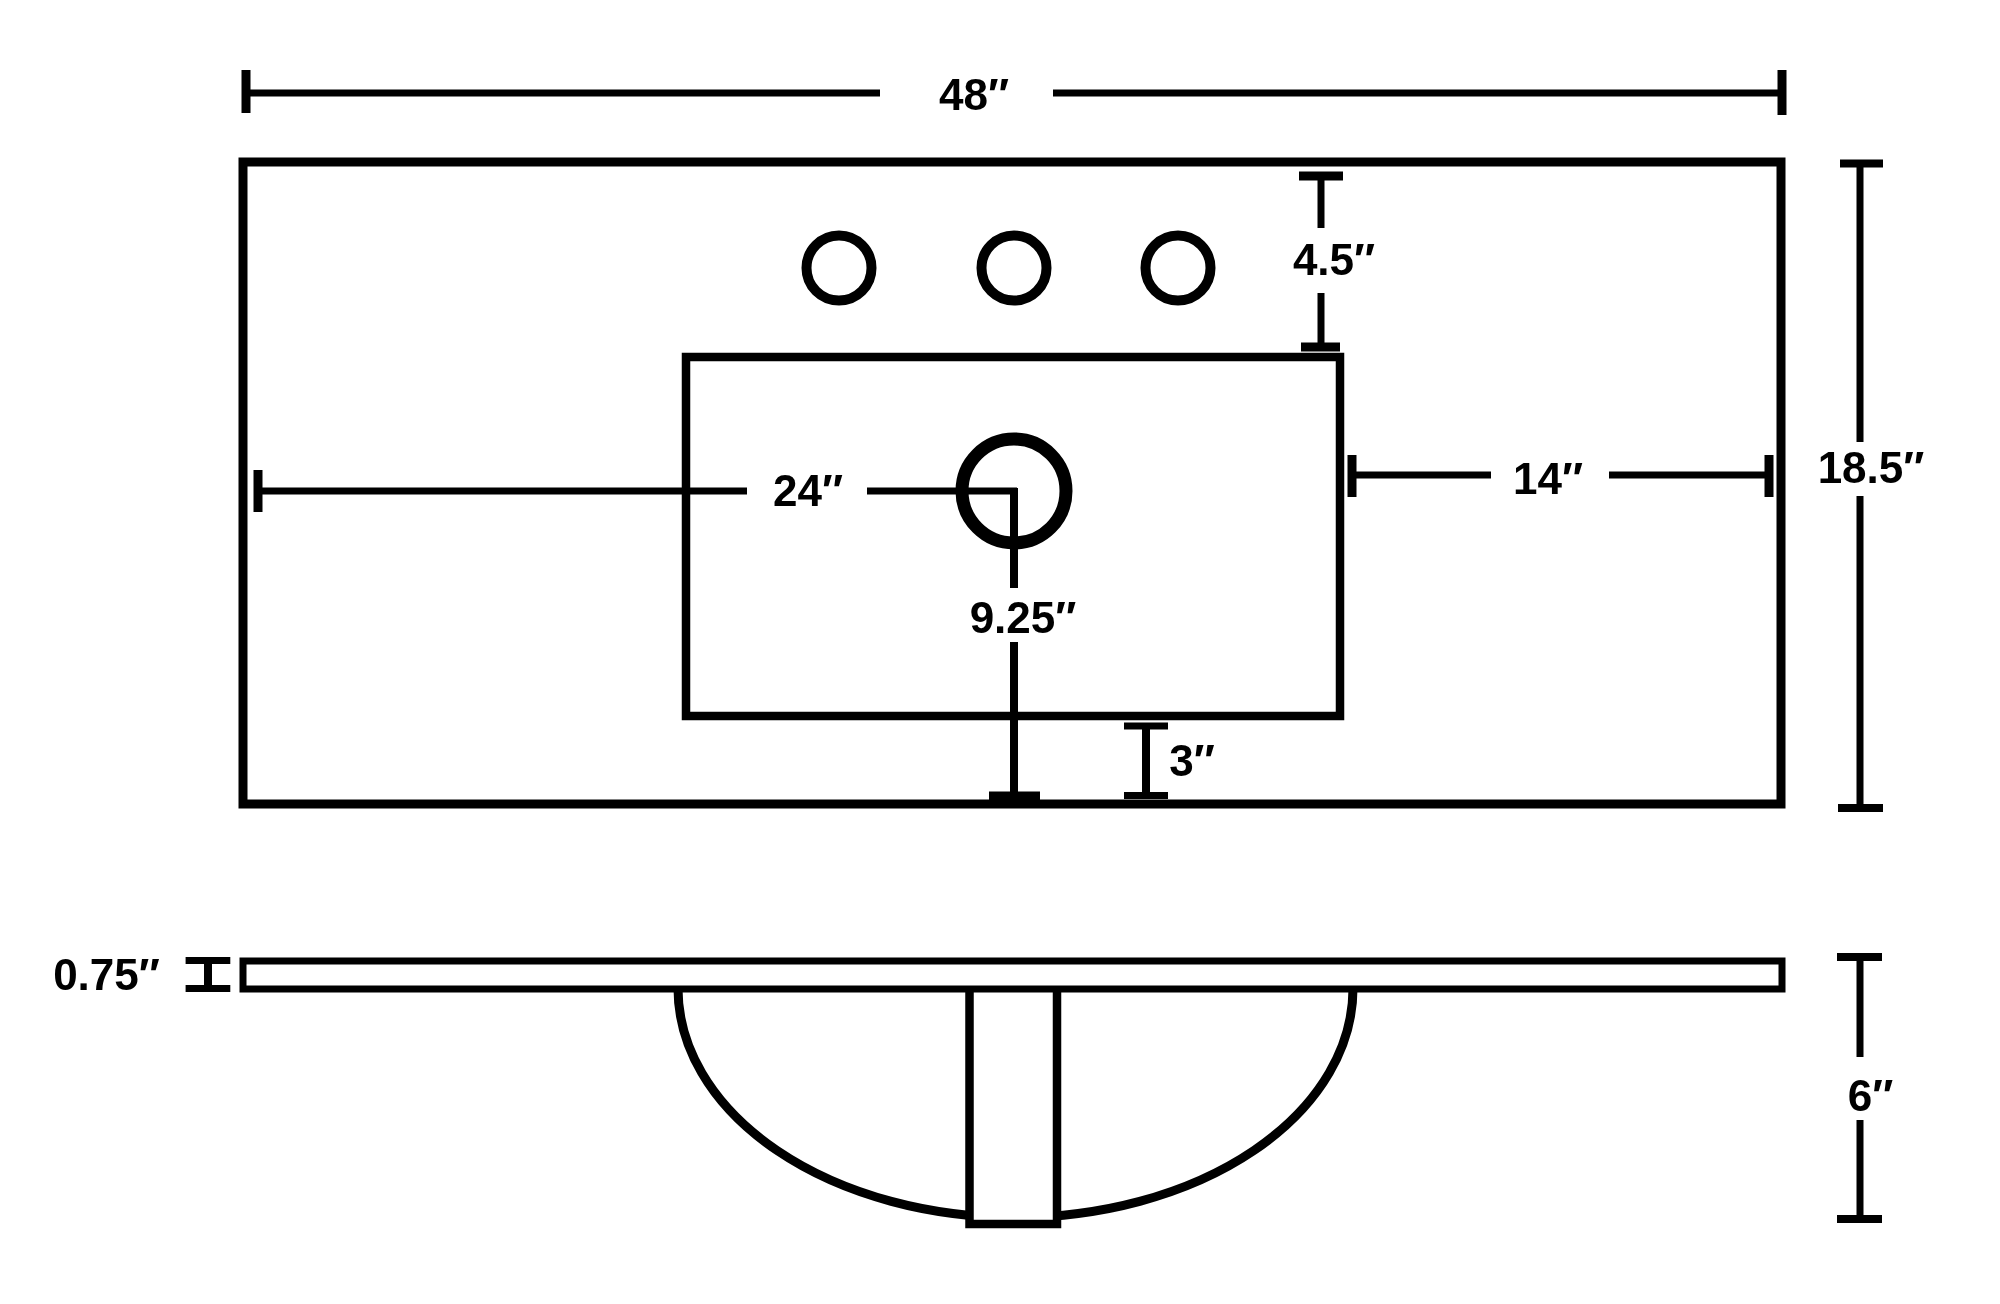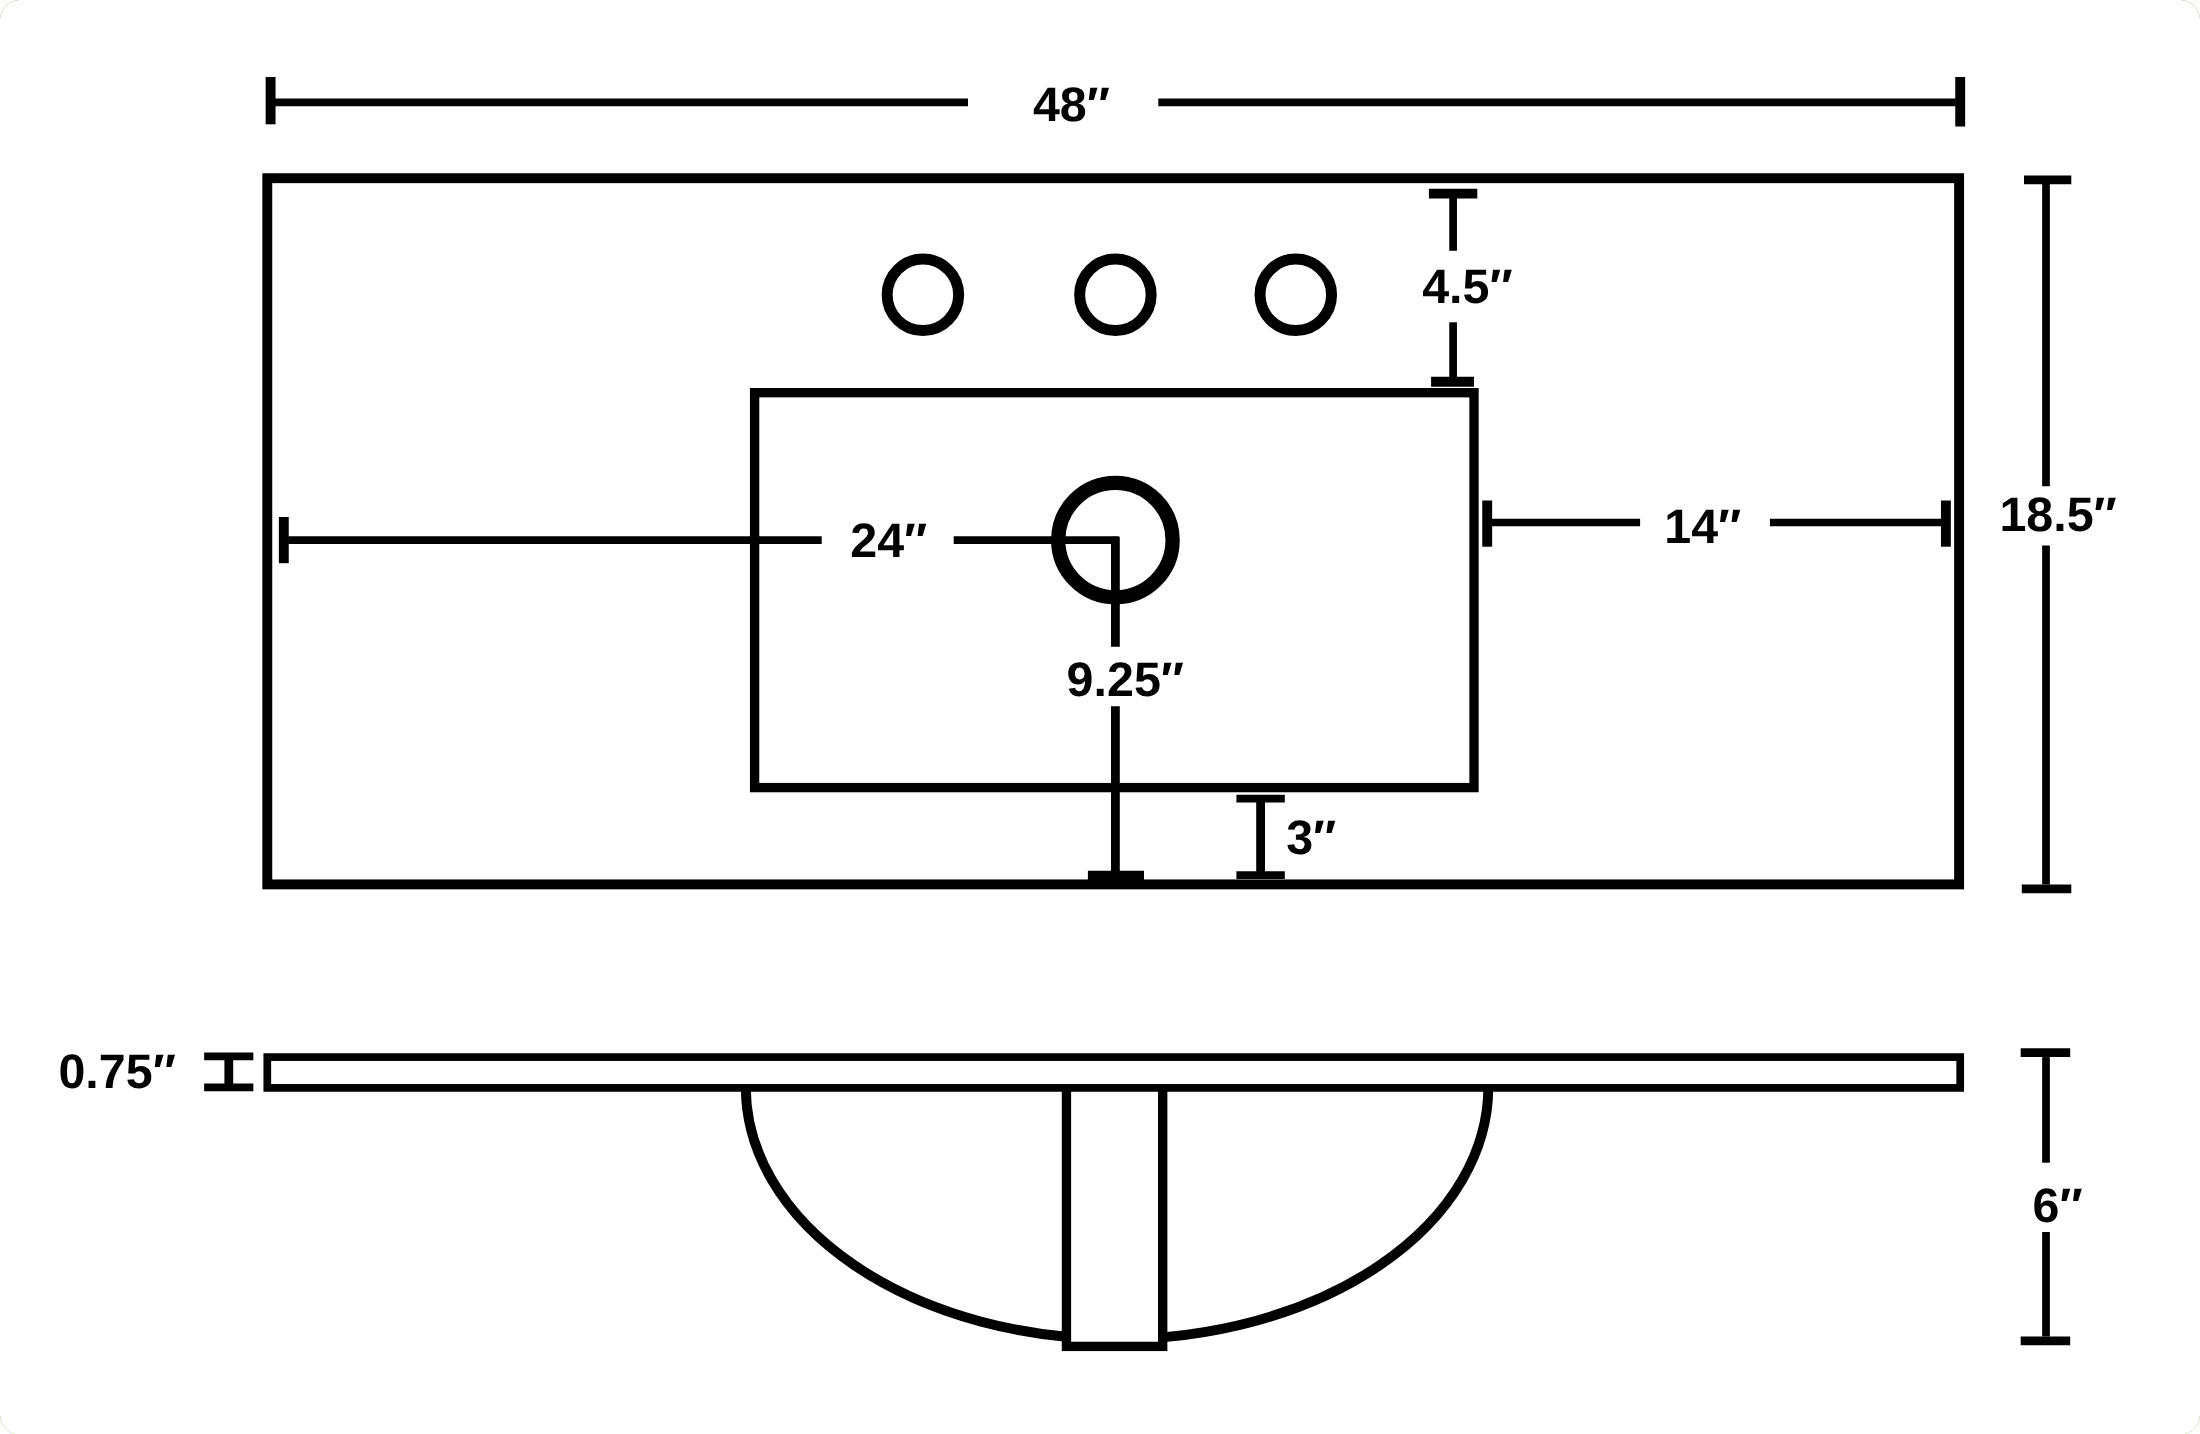--- a/index.html
+++ b/index.html
@@ -1,16 +1,16 @@
 <!DOCTYPE html>
 <html><head>
 <meta charset="utf-8">
 <style>
   html,body{margin:0;padding:0;background:#ffffff;}
-  .page{width:2000px;height:1304px;position:relative;overflow:hidden;background:#4d7c0f;border-radius:18px;}
+  .page{width:2000px;height:1304px;position:relative;overflow:hidden;background:#4d7c0f;}
   svg{display:block;}
   text{font-family:"Liberation Sans",sans-serif;font-weight:bold;fill:#000;}
 </style>
 </head>
 <body>
 <div class="page">
 <svg width="2000" height="1304" viewBox="0 0 2000 1304">
   <rect x="0" y="0" width="2000" height="1304" fill="#ffffff"></rect>
 
   <rect x="243" y="162" width="1538" height="642" fill="none" stroke="#000" stroke-width="9"></rect>

